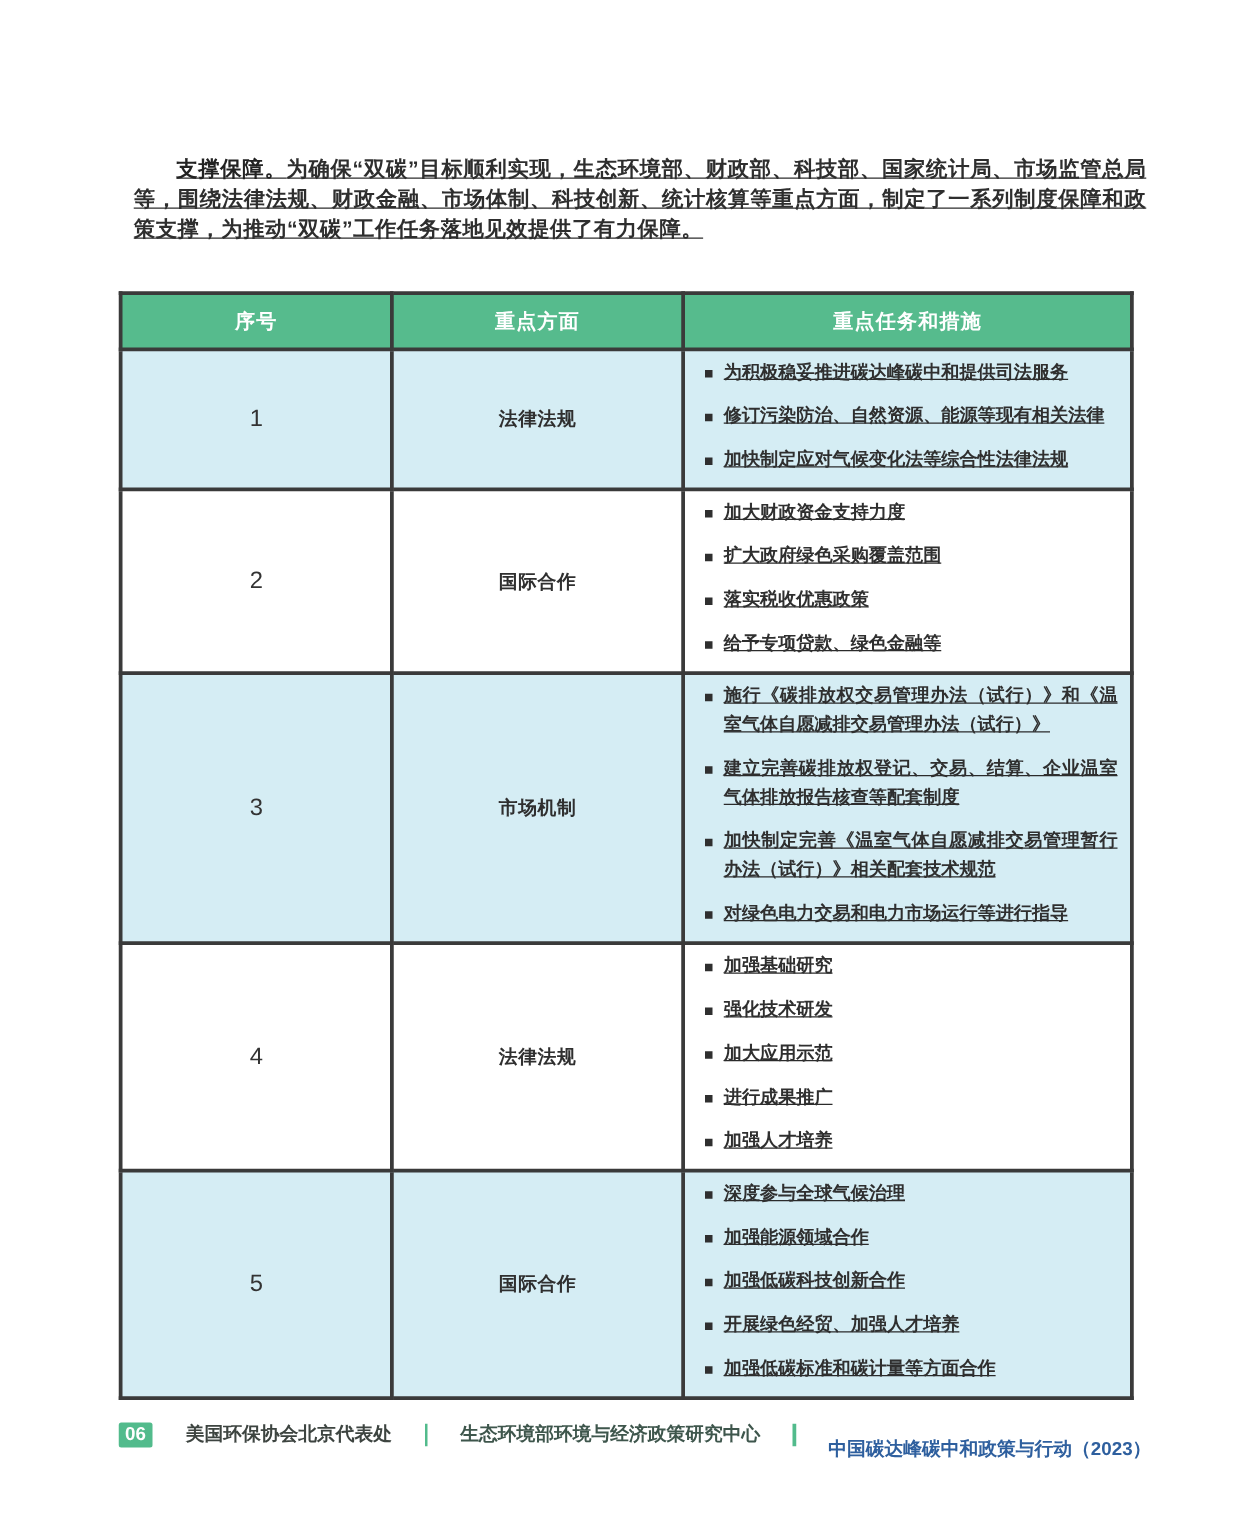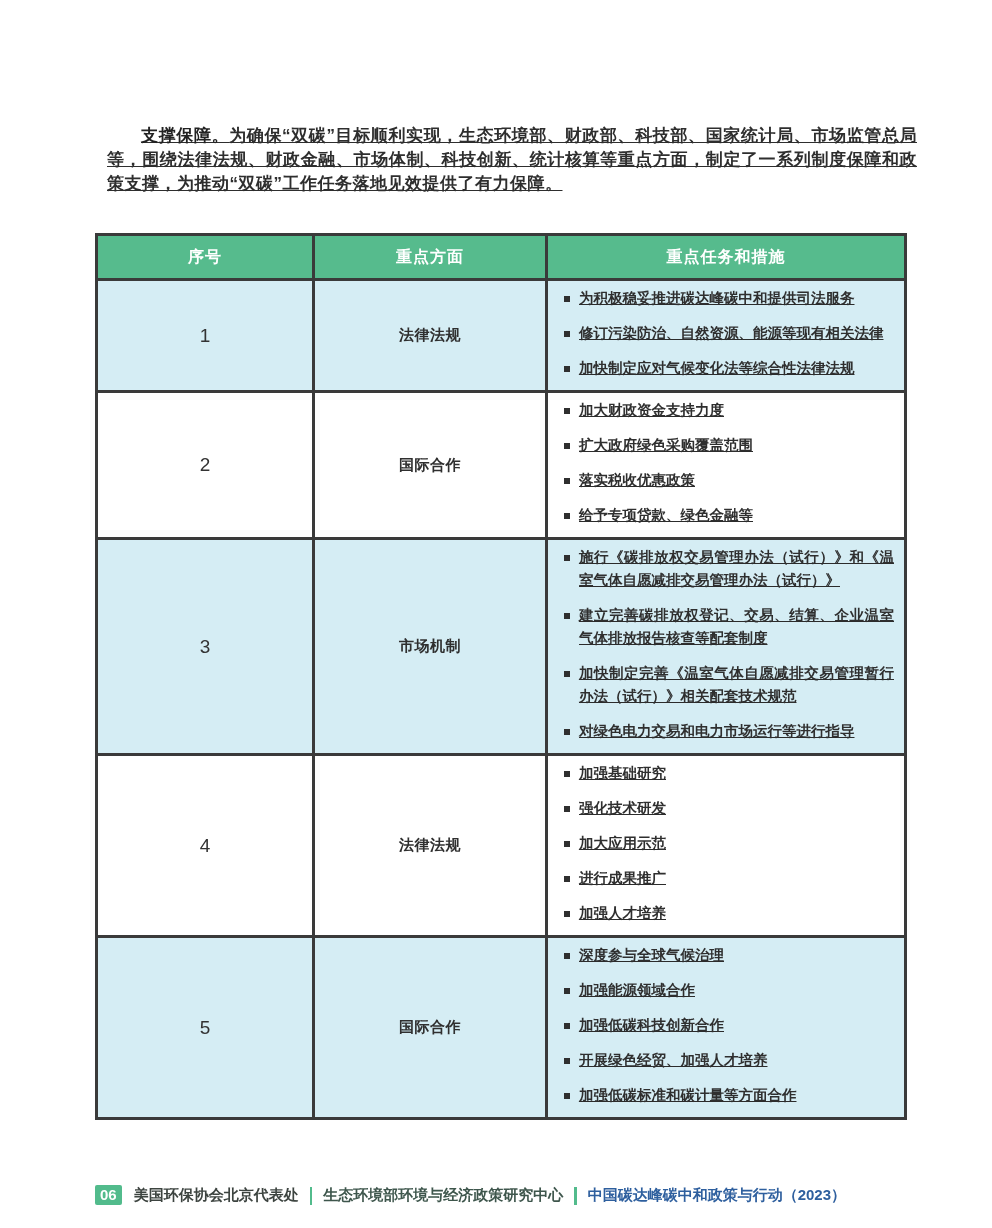--- a/index.html
+++ b/index.html
@@ -96,24 +96,25 @@
     font-size: 14.5px;
     font-weight: bold;
     line-height: 23px;
     color: #2f2f2f;
     text-align: justify;
   }
 
   
   .footer {
     position: absolute;
-    left: 95px; top: 1162px;
+    left: 95px; top: 1126px;
     display: flex;
-    align-items: flex-end;
+    align-items: center;
     white-space: nowrap;
+    gap: 15px;
   }
   .page-badge {
     display: inline-block;
     background: var(--badge-green, #52bb8c);
     color: #ffffff;
     font-size: 15px;
     font-weight: bold;
     padding: 1px 5px 2px 5px;
     border-radius: 2px;
     margin-right: 12px;

